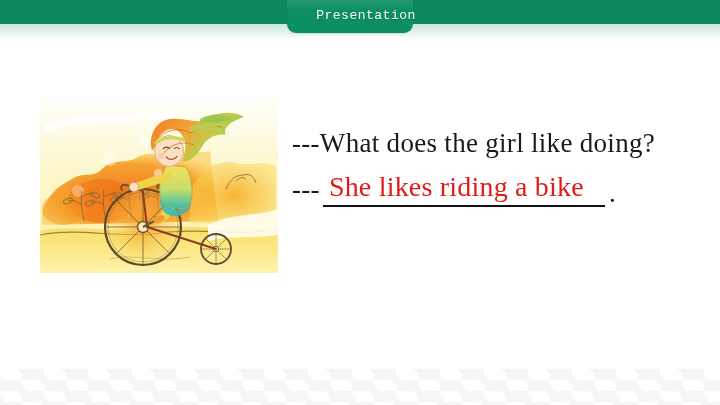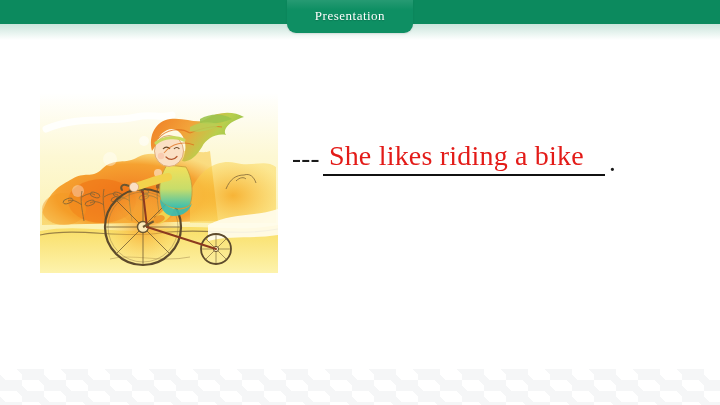--- a/index.html
+++ b/index.html
@@ -26,24 +26,24 @@
     background:#0e8f63;
     border-bottom-left-radius:9px;border-bottom-right-radius:9px;
     box-shadow:0 1px 2px rgba(0,0,0,0.10);
   }
   .header-tab-sheen{
     position:absolute;left:0;top:0;width:100%;height:10px;
     background:linear-gradient(to bottom,rgba(255,255,255,0.10),rgba(255,255,255,0));
     border-bottom-left-radius:0;border-bottom-right-radius:0;
   }
   .header-tab-label{
-    position:absolute;left:0;top:0;width:126px;height:33px;
+    position:absolute;left:16px;top:0;width:126px;height:33px;
     display:flex;align-items:center;justify-content:center;
     color:#ffffff;
-    font-family:Liberation Serif, serif;
+    font-family:Liberation Mono, monospace;
     font-size:13px;letter-spacing:0.5px;
     padding-bottom:2px;box-sizing:border-box;
     text-shadow:0 1px 1px rgba(0,0,0,0.18);
   }
 
   
   .illus{
     position:absolute;left:40px;top:93px;width:238px;height:180px;
     overflow:hidden;
   }
@@ -279,20 +279,21 @@
 
         <path d="M160 26 C170 20, 184 20, 192 26 C182 30, 170 32, 160 30 Z" fill="#9bc44c" opacity="0.9"></path>
         <path d="M150 34 C160 28, 172 28, 180 32 C170 38, 158 40, 150 38 Z" fill="#b6d055" opacity="0.8"></path>
 
         <path d="M116 50 C124 44, 136 43, 144 47" stroke="#c8d95e" stroke-width="3.2" fill="none" stroke-linecap="round"></path>
       </g>
     </svg>
   </div>
 
   <div class="qa">
+    <div class="line1">---What does the girl like doing?</div>
     <div class="line2">
       <span class="dash2">---</span>
       <span class="blank">
         <span class="answer">She likes riding a bike</span>
       </span>
       <span class="period">.</span>
     </div>
   </div>
 
   <div class="footer-checker"></div>

